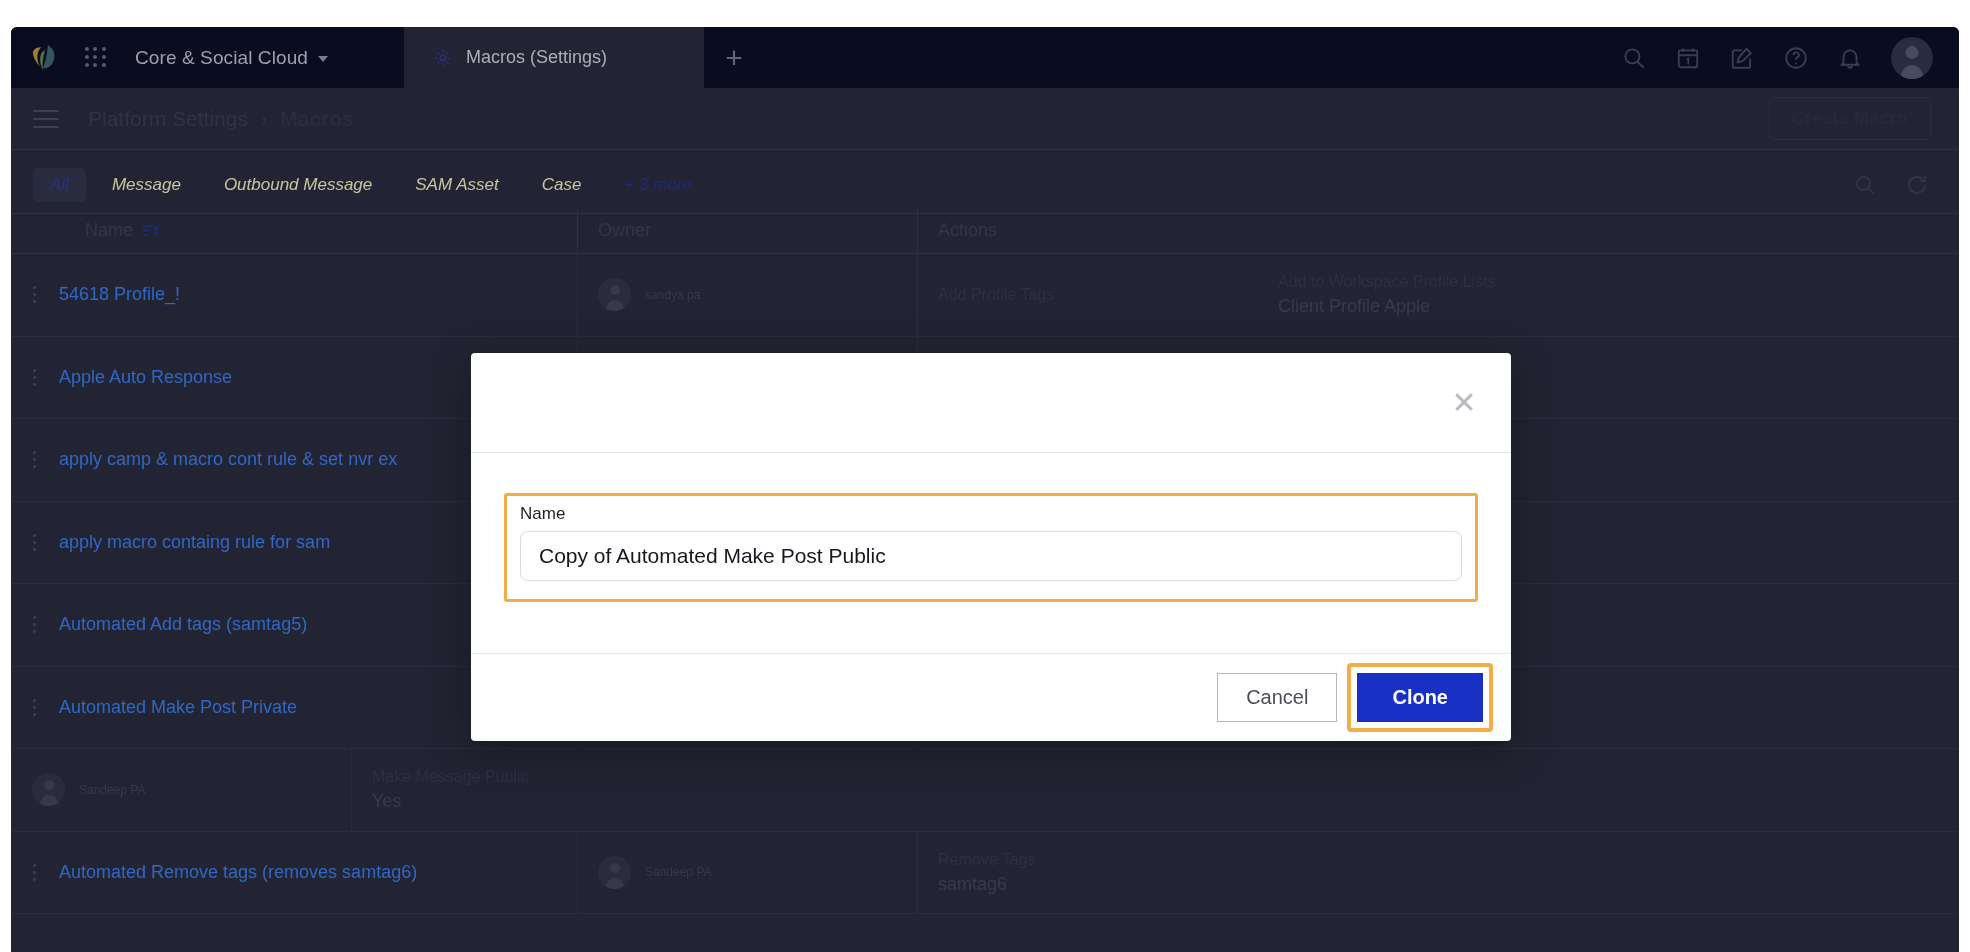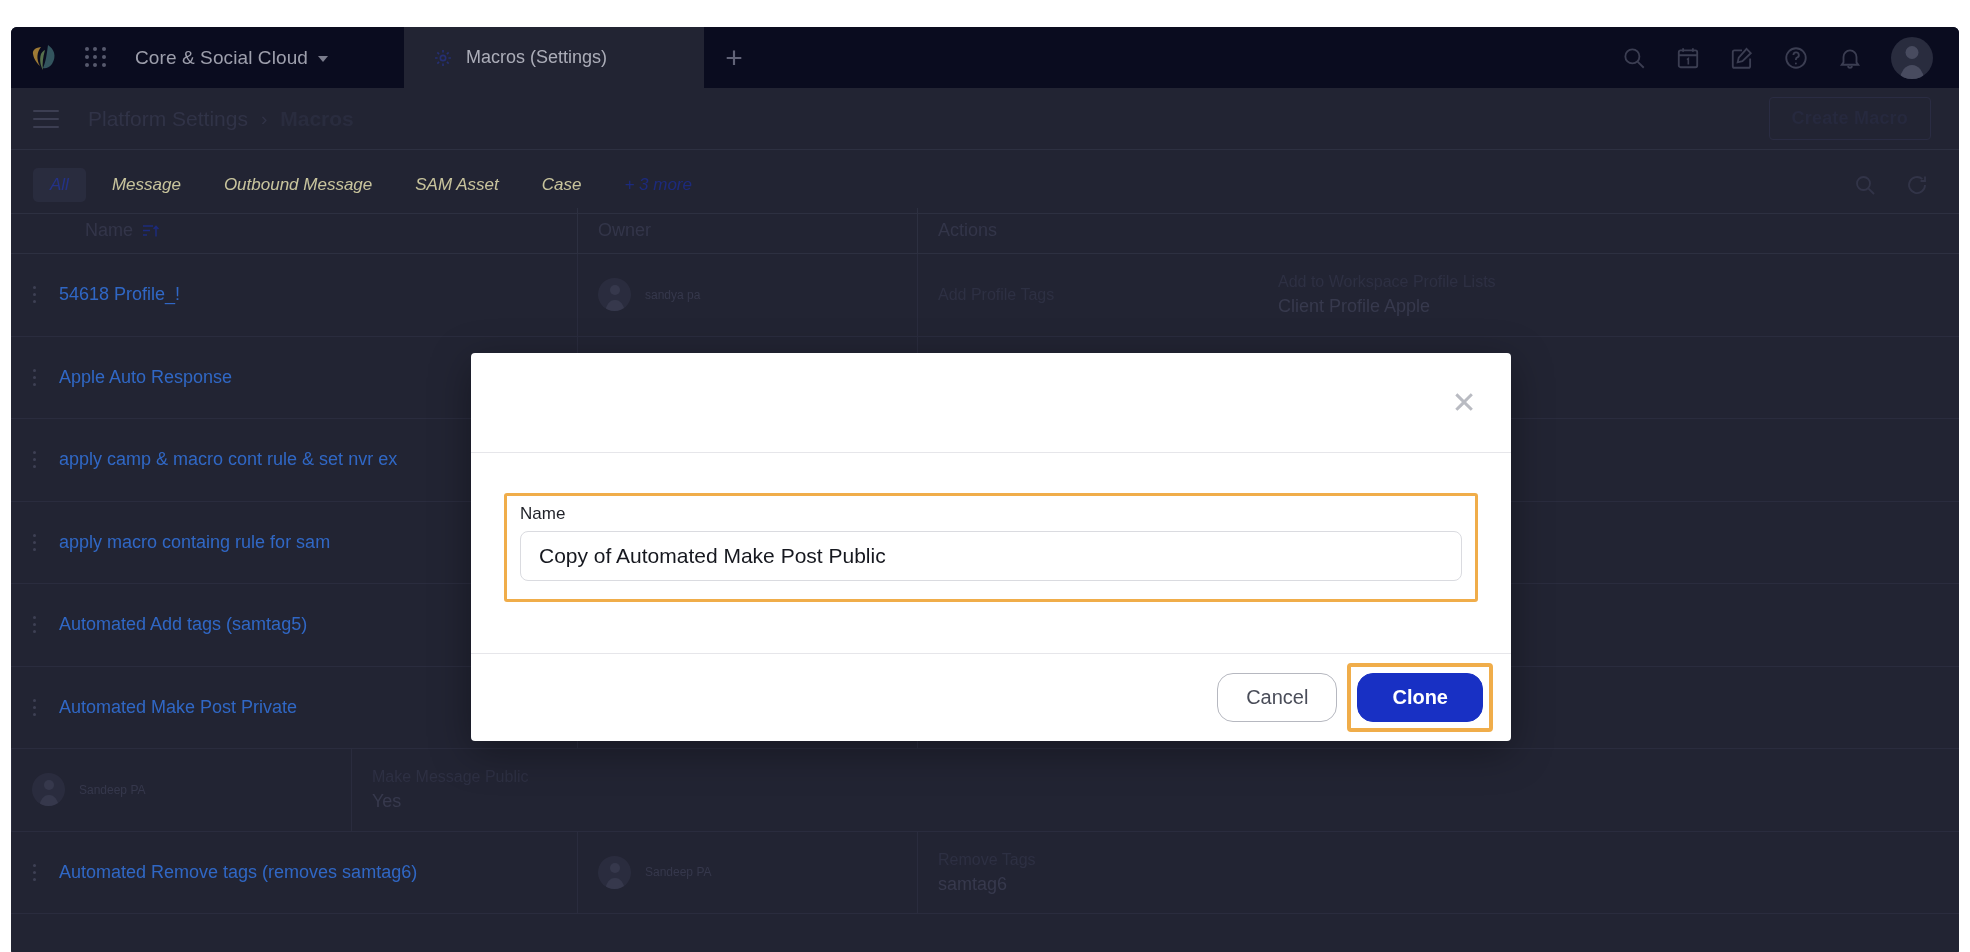--- a/index.html
+++ b/index.html
@@ -181,21 +181,21 @@
     width: 100%; height: 50px; border: 1px solid #dadbe0; border-radius: 8px;
     font-size: 21px; color: #16181f; padding: 0 18px;
     font-family: "Liberation Sans", sans-serif; background: #fff;
   }
   .modal-foot {
     height: 88px; border-top: 1px solid #e6e6ea;
     display: flex; align-items: center; justify-content: flex-end; gap: 10px;
     padding-right: 18px;
   }
   .btn {
-    font-family: "Liberation Sans", sans-serif; font-size: 20px; border-radius: 16px;
+    font-family: "Liberation Sans", sans-serif; font-size: 20px; border-radius: 0;
     cursor: pointer;
   }
   .btn-cancel {
     background: #fff; border: 1px solid #b6b8c0; color: #4a4d59;
     padding: 12px 28px;
   }
   .clone-wrap { border: 4px solid #f0ad4a; border-radius: 4px; padding: 6px; }
   .btn-clone {
     background: #1830c4; border: 1px solid #1830c4; color: #fff; font-weight: 700;
     padding: 12px 34px;

